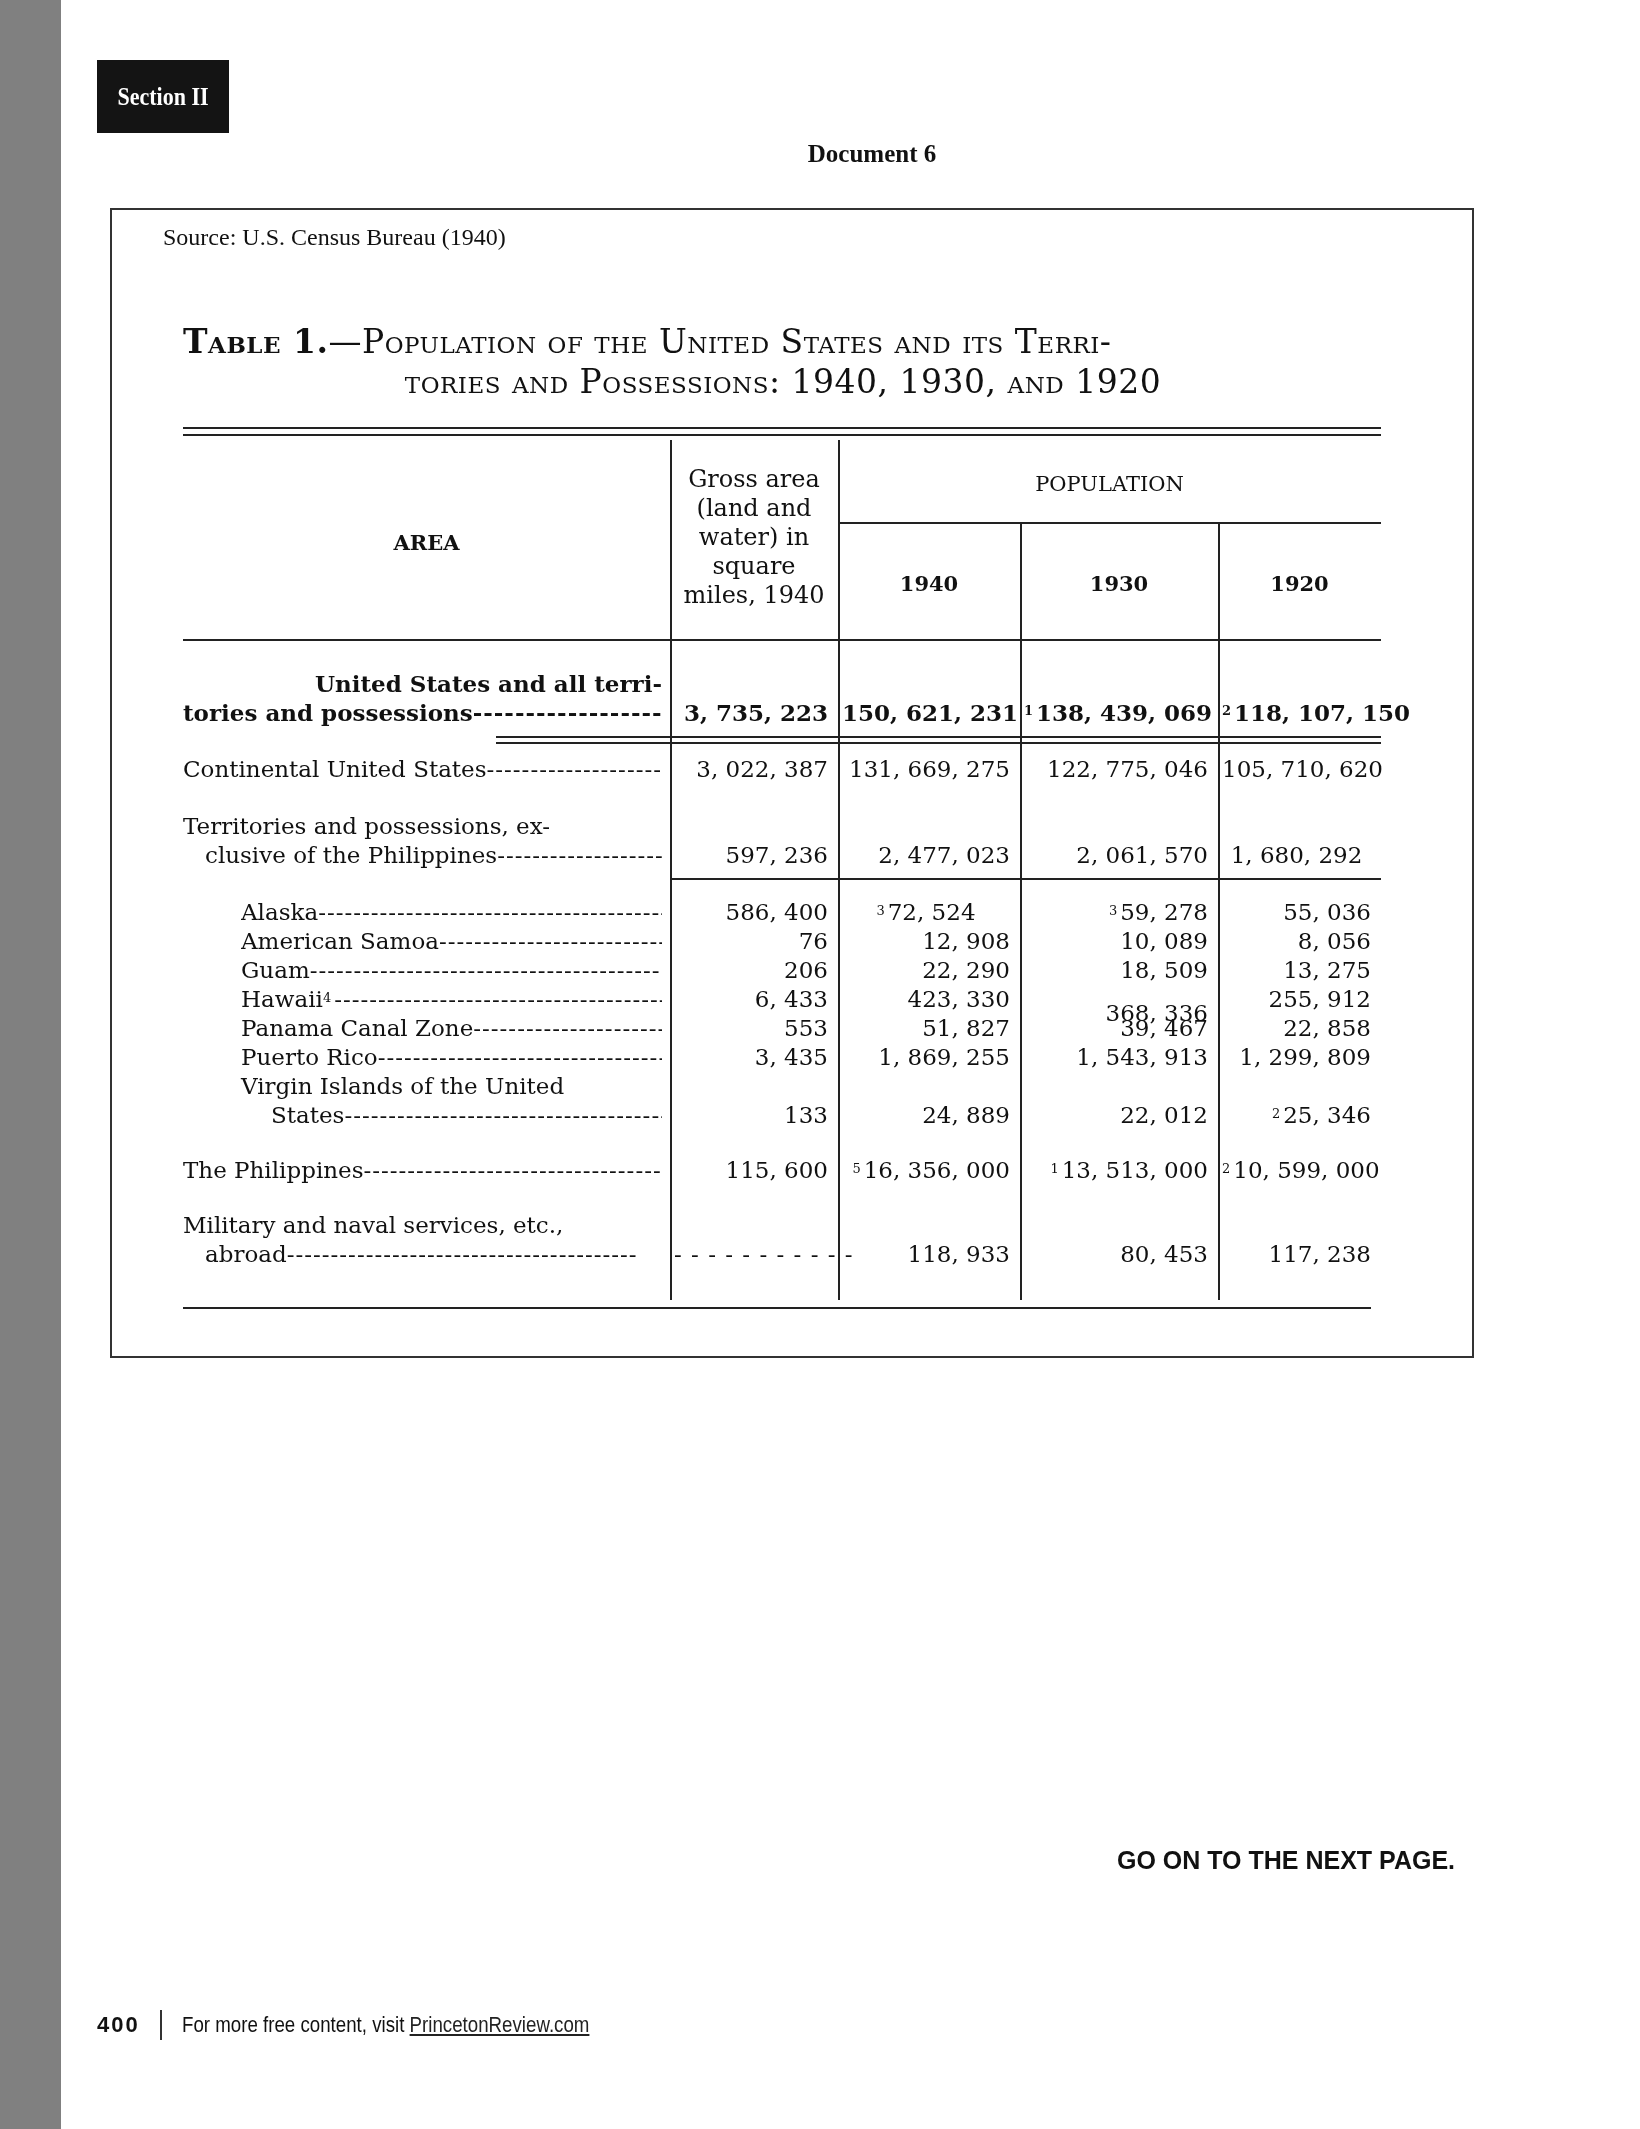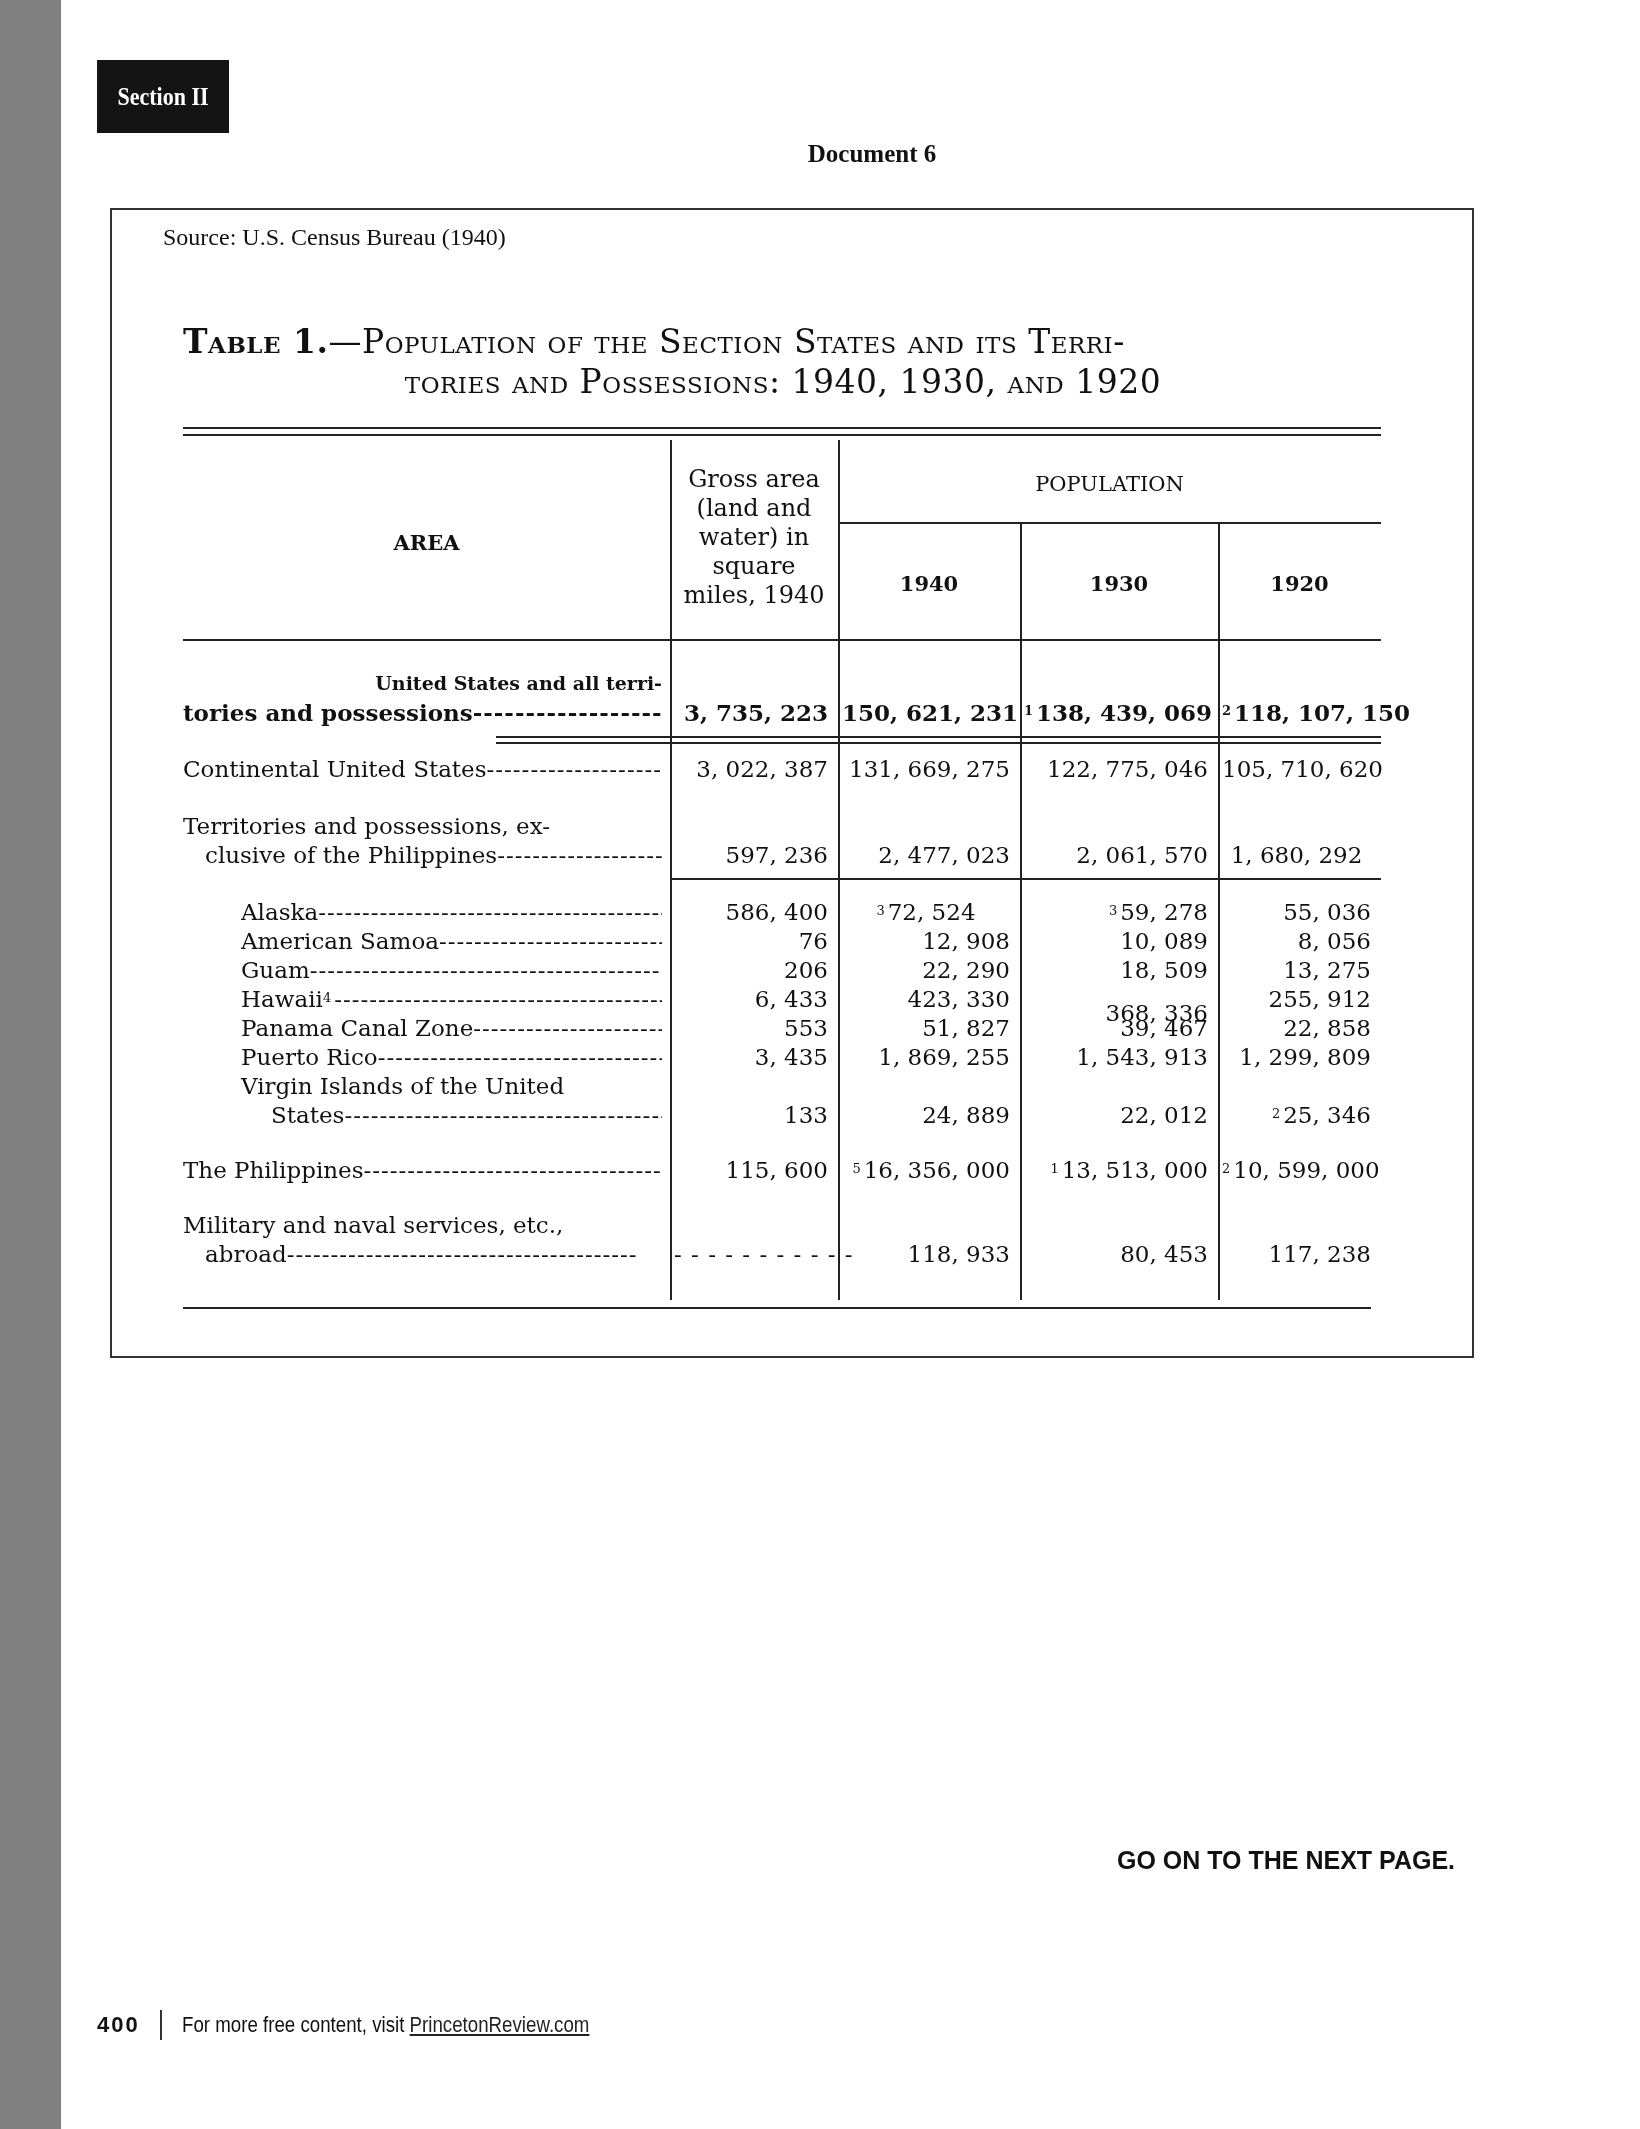--- a/index.html
+++ b/index.html
@@ -33,21 +33,21 @@
 
 <div class="side-bar"></div>
 <div class="section-tag">
     <span>Section II</span>
   </div>
 <div class="doc-title"><span>Document 6</span></div>
 
 <div class="doc-box"></div>
 <div class="source">Source:  U.S. Census Bureau (1940)</div>
 
-<div class="tbl-title l1"><b class="sc">Table 1.</b><span class="sc">—Population of the Section States and its Terri-</span></div>
+<div class="tbl-title l1"><b class="sc">Table 1.</b><span class="sc">—Population of the United States and its Terri-</span></div>
 <div class="tbl-title l2 sc">tories and Possessions: 1940, 1930, and 1920</div>
 
 <div id="table">
     <div class="rule" style="left: 183px; top: 427px; width: 1198px;"></div>
     <div class="rule" style="left: 183px; top: 434px; width: 1198px;"></div>
     <div class="vline" style="left: 670px; top: 440px; height: 860px;"></div>
     <div class="vline" style="left: 838px; top: 440px; height: 860px;"></div>
     <div class="vline" style="left: 1020px; top: 522px; height: 778px;"></div>
     <div class="vline" style="left: 1218px; top: 522px; height: 778px;"></div>
     <div class="cell hdr" style="left: 183px; width: 487px; top: 528px; text-align: center;">AREA</div>
@@ -55,21 +55,21 @@
     <div class="cell" style="left: 670px; width: 168px; top: 494px; text-align: center; font-size: 24px;">(land and</div>
     <div class="cell" style="left: 670px; width: 168px; top: 523px; text-align: center; font-size: 24px;">water) in</div>
     <div class="cell" style="left: 670px; width: 168px; top: 552px; text-align: center; font-size: 24px;">square</div>
     <div class="cell" style="left: 670px; width: 168px; top: 581px; text-align: center; font-size: 24px;">miles, 1940</div>
     <div class="cell hdr" style="left: 838px; width: 543px; top: 470px; text-align: center; font-weight: normal;">POPULATION</div>
     <div class="rule" style="left: 838px; top: 522px; width: 543px;"></div>
     <div class="cell hdr" style="left: 838px; width: 182px; top: 569px; text-align: center;">1940</div>
     <div class="cell hdr" style="left: 1020px; width: 198px; top: 569px; text-align: center;">1930</div>
     <div class="cell hdr" style="left: 1218px; width: 163px; top: 569px; text-align: center;">1920</div>
     <div class="rule" style="left: 183px; top: 639px; width: 1198px;"></div>
-    <div class="cell" style="left: 183px; top: 669px; width: 479px; text-align: right; font-weight: bold; font-size: 19px;"><span>United States and all terri-</span></div>
+    <div class="cell" style="left: 183px; top: 669px; width: 479px; text-align: right; font-weight: bold; font-size: 23px;"><span>United States and all terri-</span></div>
     <div class="cell" style="left: 183px; top: 698px; width: 479px; text-align: right; font-weight: bold; font-size: 23px; overflow: hidden;"><span>tories and possessions</span><span class="dots">----------------------------------------</span></div>
     <div class="cell num" style="left: 674px; width: 154px; top: 698px; font-weight: bold;"><span>3, 735, 223</span></div>
     <div class="cell num" style="left: 842px; width: 168px; top: 698px; font-weight: bold;"><span>150, 621, 231</span></div>
     <div class="cell num" style="left: 1024px; width: 184px; top: 698px; font-weight: bold;"><sup>1</sup><span>138, 439, 069</span></div>
     <div class="cell num" style="left: 1222px; width: 149px; top: 698px; font-weight: bold;"><sup>2</sup><span>118, 107, 150</span></div>
     <div class="rule" style="left: 496px; top: 736px; width: 885px;"></div>
     <div class="rule" style="left: 496px; top: 742px; width: 885px;"></div>
     <div class="cell" style="left: 183px; top: 755px; width: 479px; text-align: left; overflow: hidden;"><span>Continental United States</span><span class="dots">----------------------------------------</span></div>
     <div class="cell num" style="left: 674px; width: 154px; top: 755px;"><span>3, 022, 387</span></div>
     <div class="cell num" style="left: 842px; width: 168px; top: 755px;"><span>131, 669, 275</span></div>

